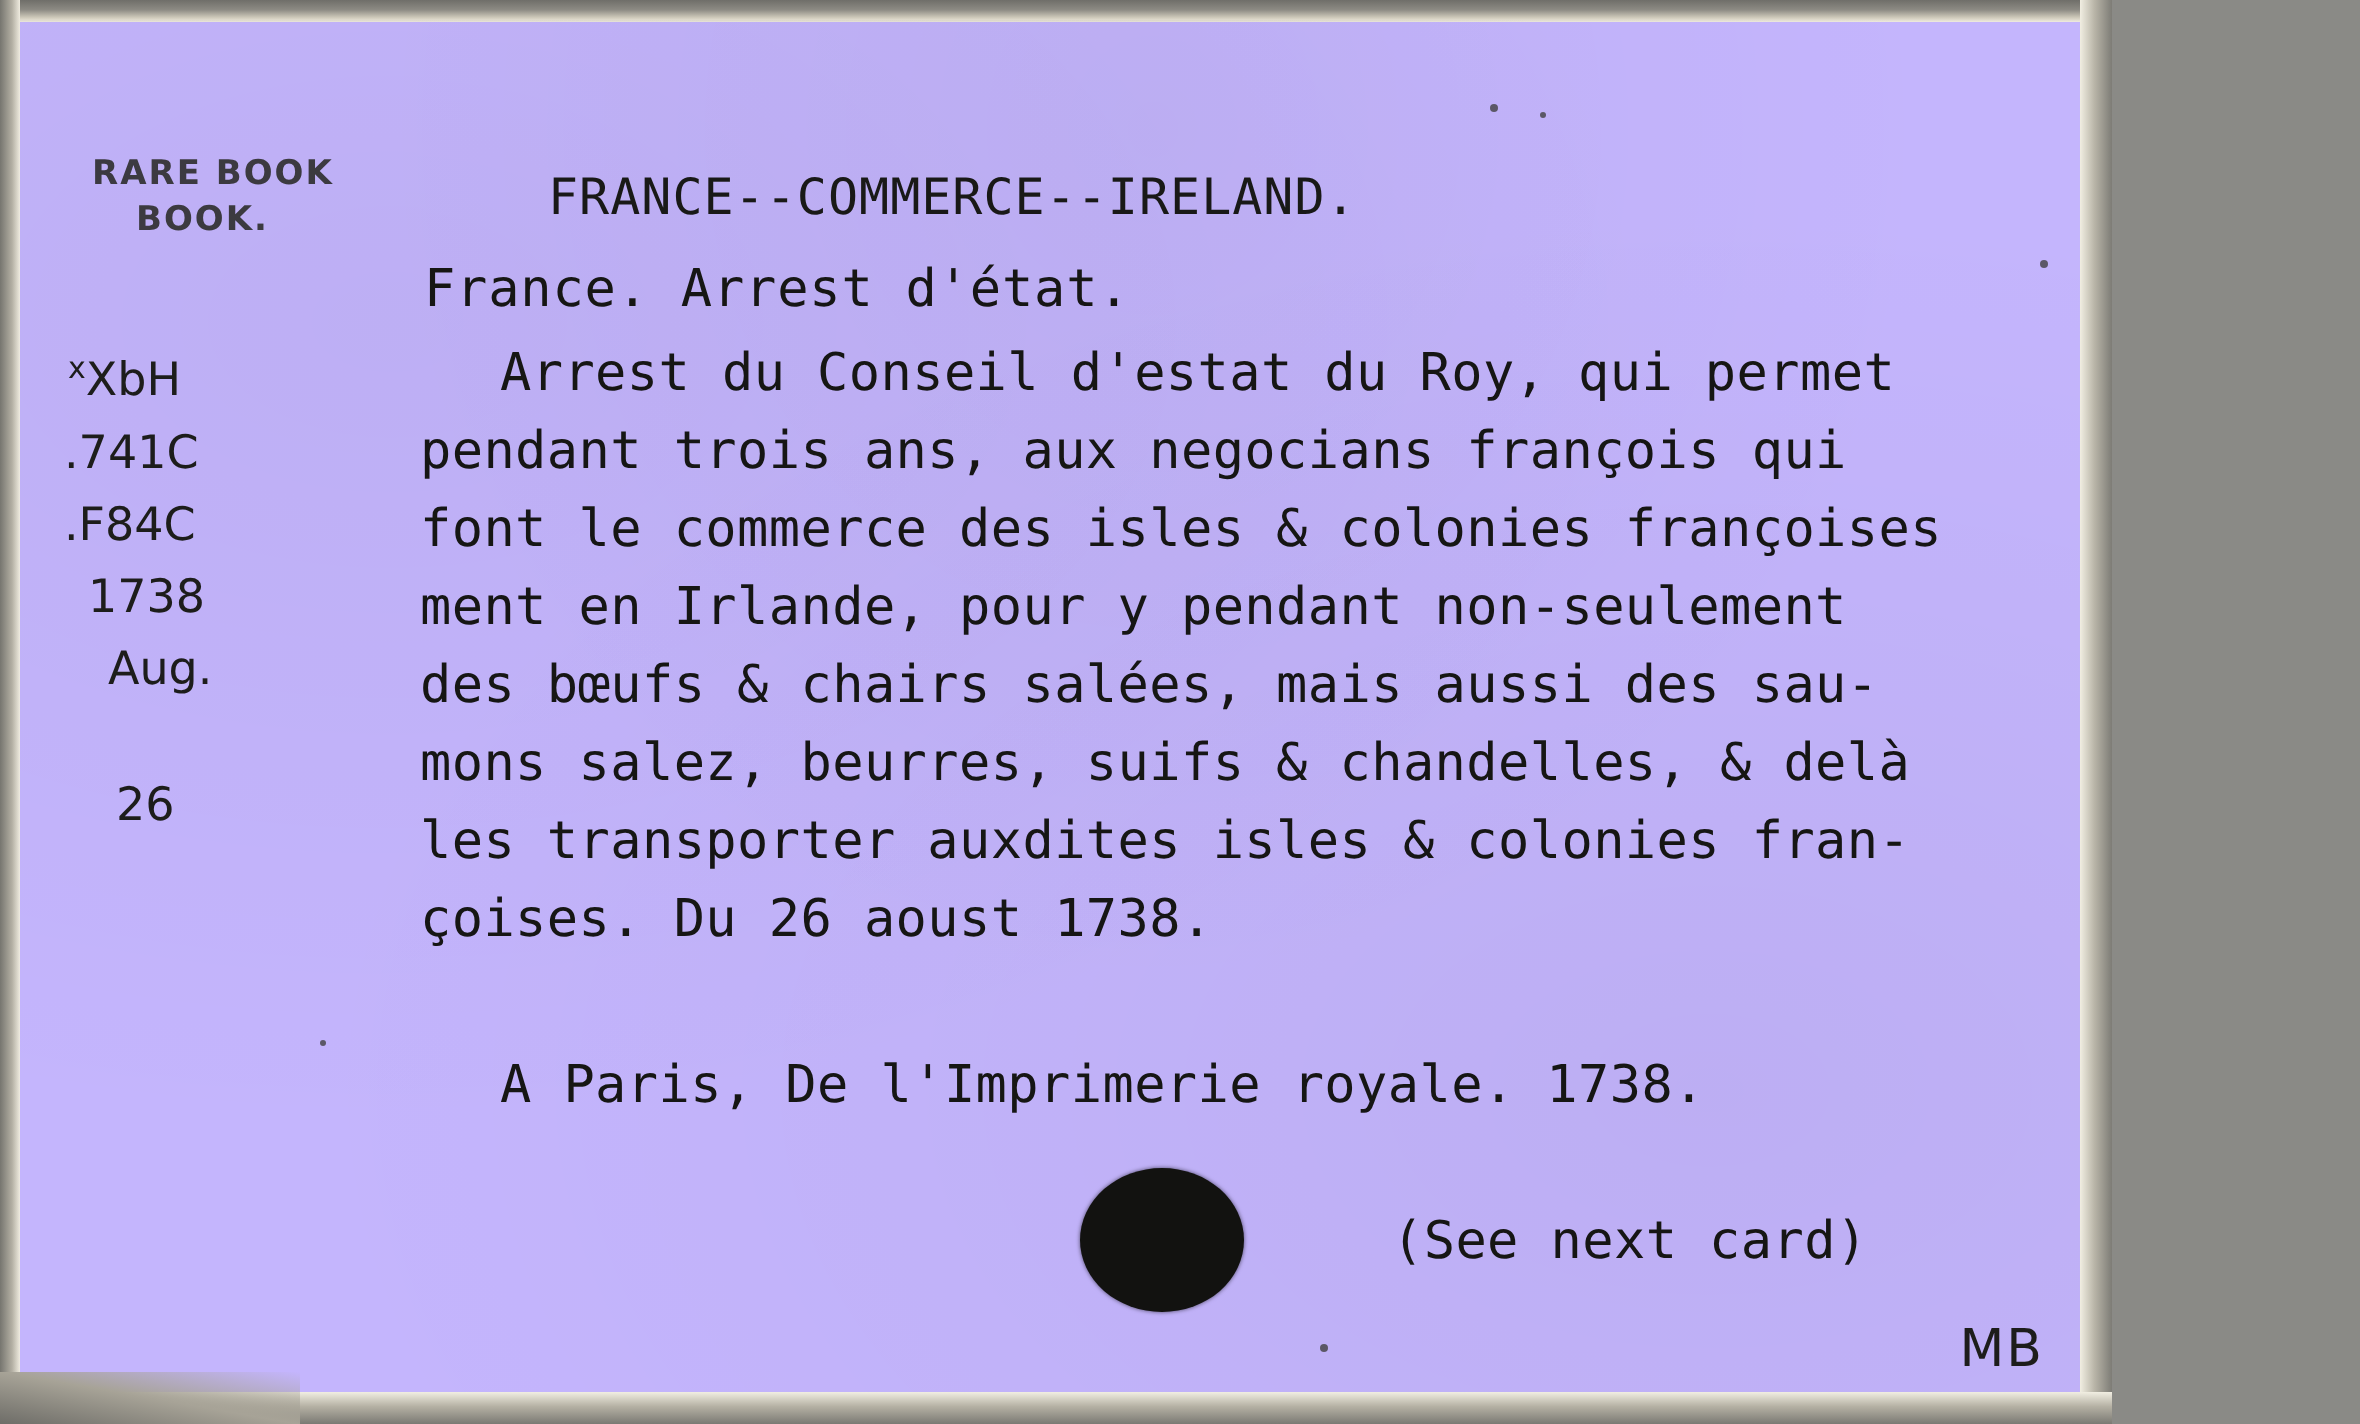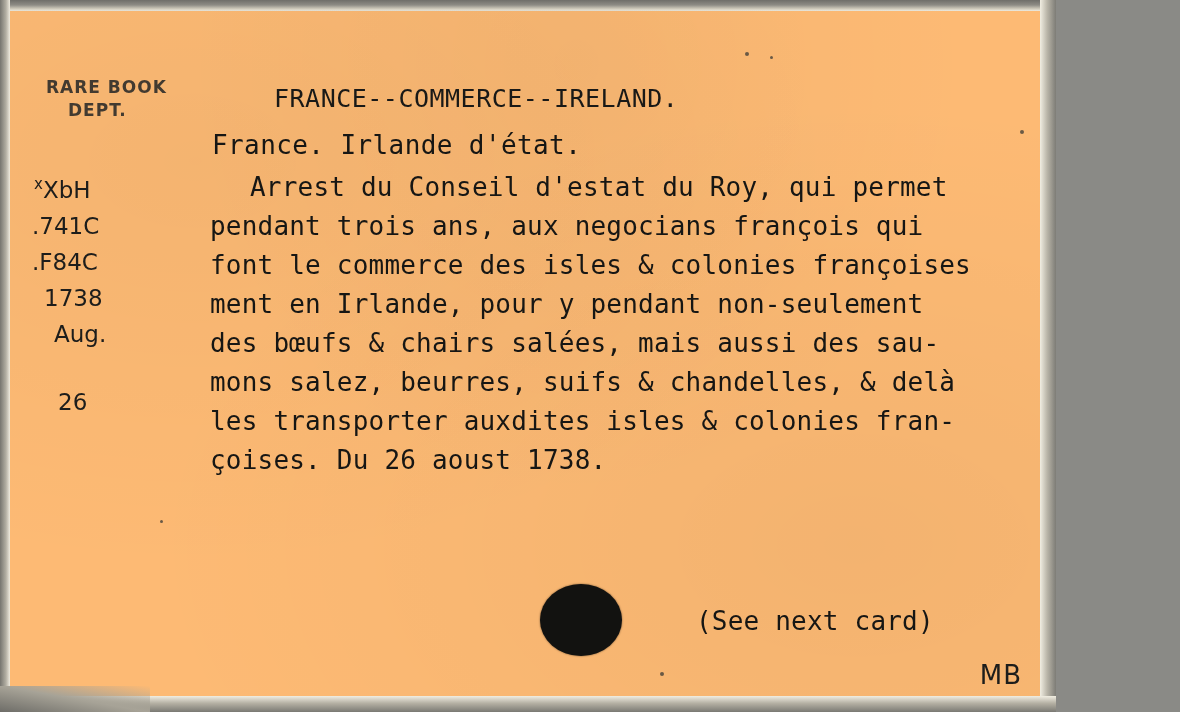--- a/index.html
+++ b/index.html
@@ -13,21 +13,21 @@
     overflow: hidden;
     font-family: "DejaVu Sans Mono", monospace;
   }
 
   #card {
     position: absolute;
     left: 0;
     top: 0;
     width: 1056px;
     height: 712px;
-    background: #fdba74;
+    background: #c4b5fd;
     overflow: hidden;
   }
 
   
   .edge-top {
     position: absolute;
     left: 0; top: 0;
     width: 1180px; height: 11px;
     background: linear-gradient(180deg, #6f6e69 0%, #8d8b84 45%, #cfcabb 80%, #efebdf 100%);
   }
@@ -202,47 +202,48 @@
 
   <div class="edge-top"></div>
   <div class="edge-left"></div>
   <div class="edge-right"></div>
   <div class="edge-bottom"></div>
   <div class="corner-bl"></div>
   <div class="grain"></div>
 
   <div class="stamp">
     <span class="l1">RARE BOOK</span>
-    <span class="l2">DEPT.</span>
+    <span class="l2">BOOK.</span>
   </div>
 
   <div class="callnum">
     <div class="cn-1"><span class="sup">x</span><span>XbH</span></div>
     <div class="cn-2">.741C</div>
     <div class="cn-3">.F84C</div>
     <div class="cn-4">1738</div>
     <div class="cn-5">Aug.</div>
     <div class="cn-6">26</div>
   </div>
 
   <div class="heading">FRANCE--COMMERCE--IRELAND.</div>
 
-  <div class="author">France. Irlande d'état.</div>
+  <div class="author">France. Arrest d'état.</div>
 
   <div class="body-block">
     <div class="line indent">Arrest du Conseil d'estat du Roy, qui permet</div>
     <div class="line">pendant trois ans, aux negocians françois qui</div>
     <div class="line">font le commerce des isles &amp; colonies françoises</div>
     <div class="line">ment en Irlande, pour y pendant non-seulement</div>
     <div class="line">des bœufs &amp; chairs salées, mais aussi des sau-</div>
     <div class="line">mons salez, beurres, suifs &amp; chandelles, &amp; delà</div>
     <div class="line">les transporter auxdites isles &amp; colonies fran-</div>
     <div class="line">çoises. Du 26 aoust 1738.</div>
   </div>
 
+  <div class="imprint">A Paris, De l'Imprimerie royale. 1738.</div>
 
   <div class="punch"></div>
 
   <div class="seenext">(See next card)</div>
 
   <div class="initials">MB</div>
 
   <div class="speck s1"></div>
   <div class="speck s2"></div>
   <div class="speck s3"></div>

